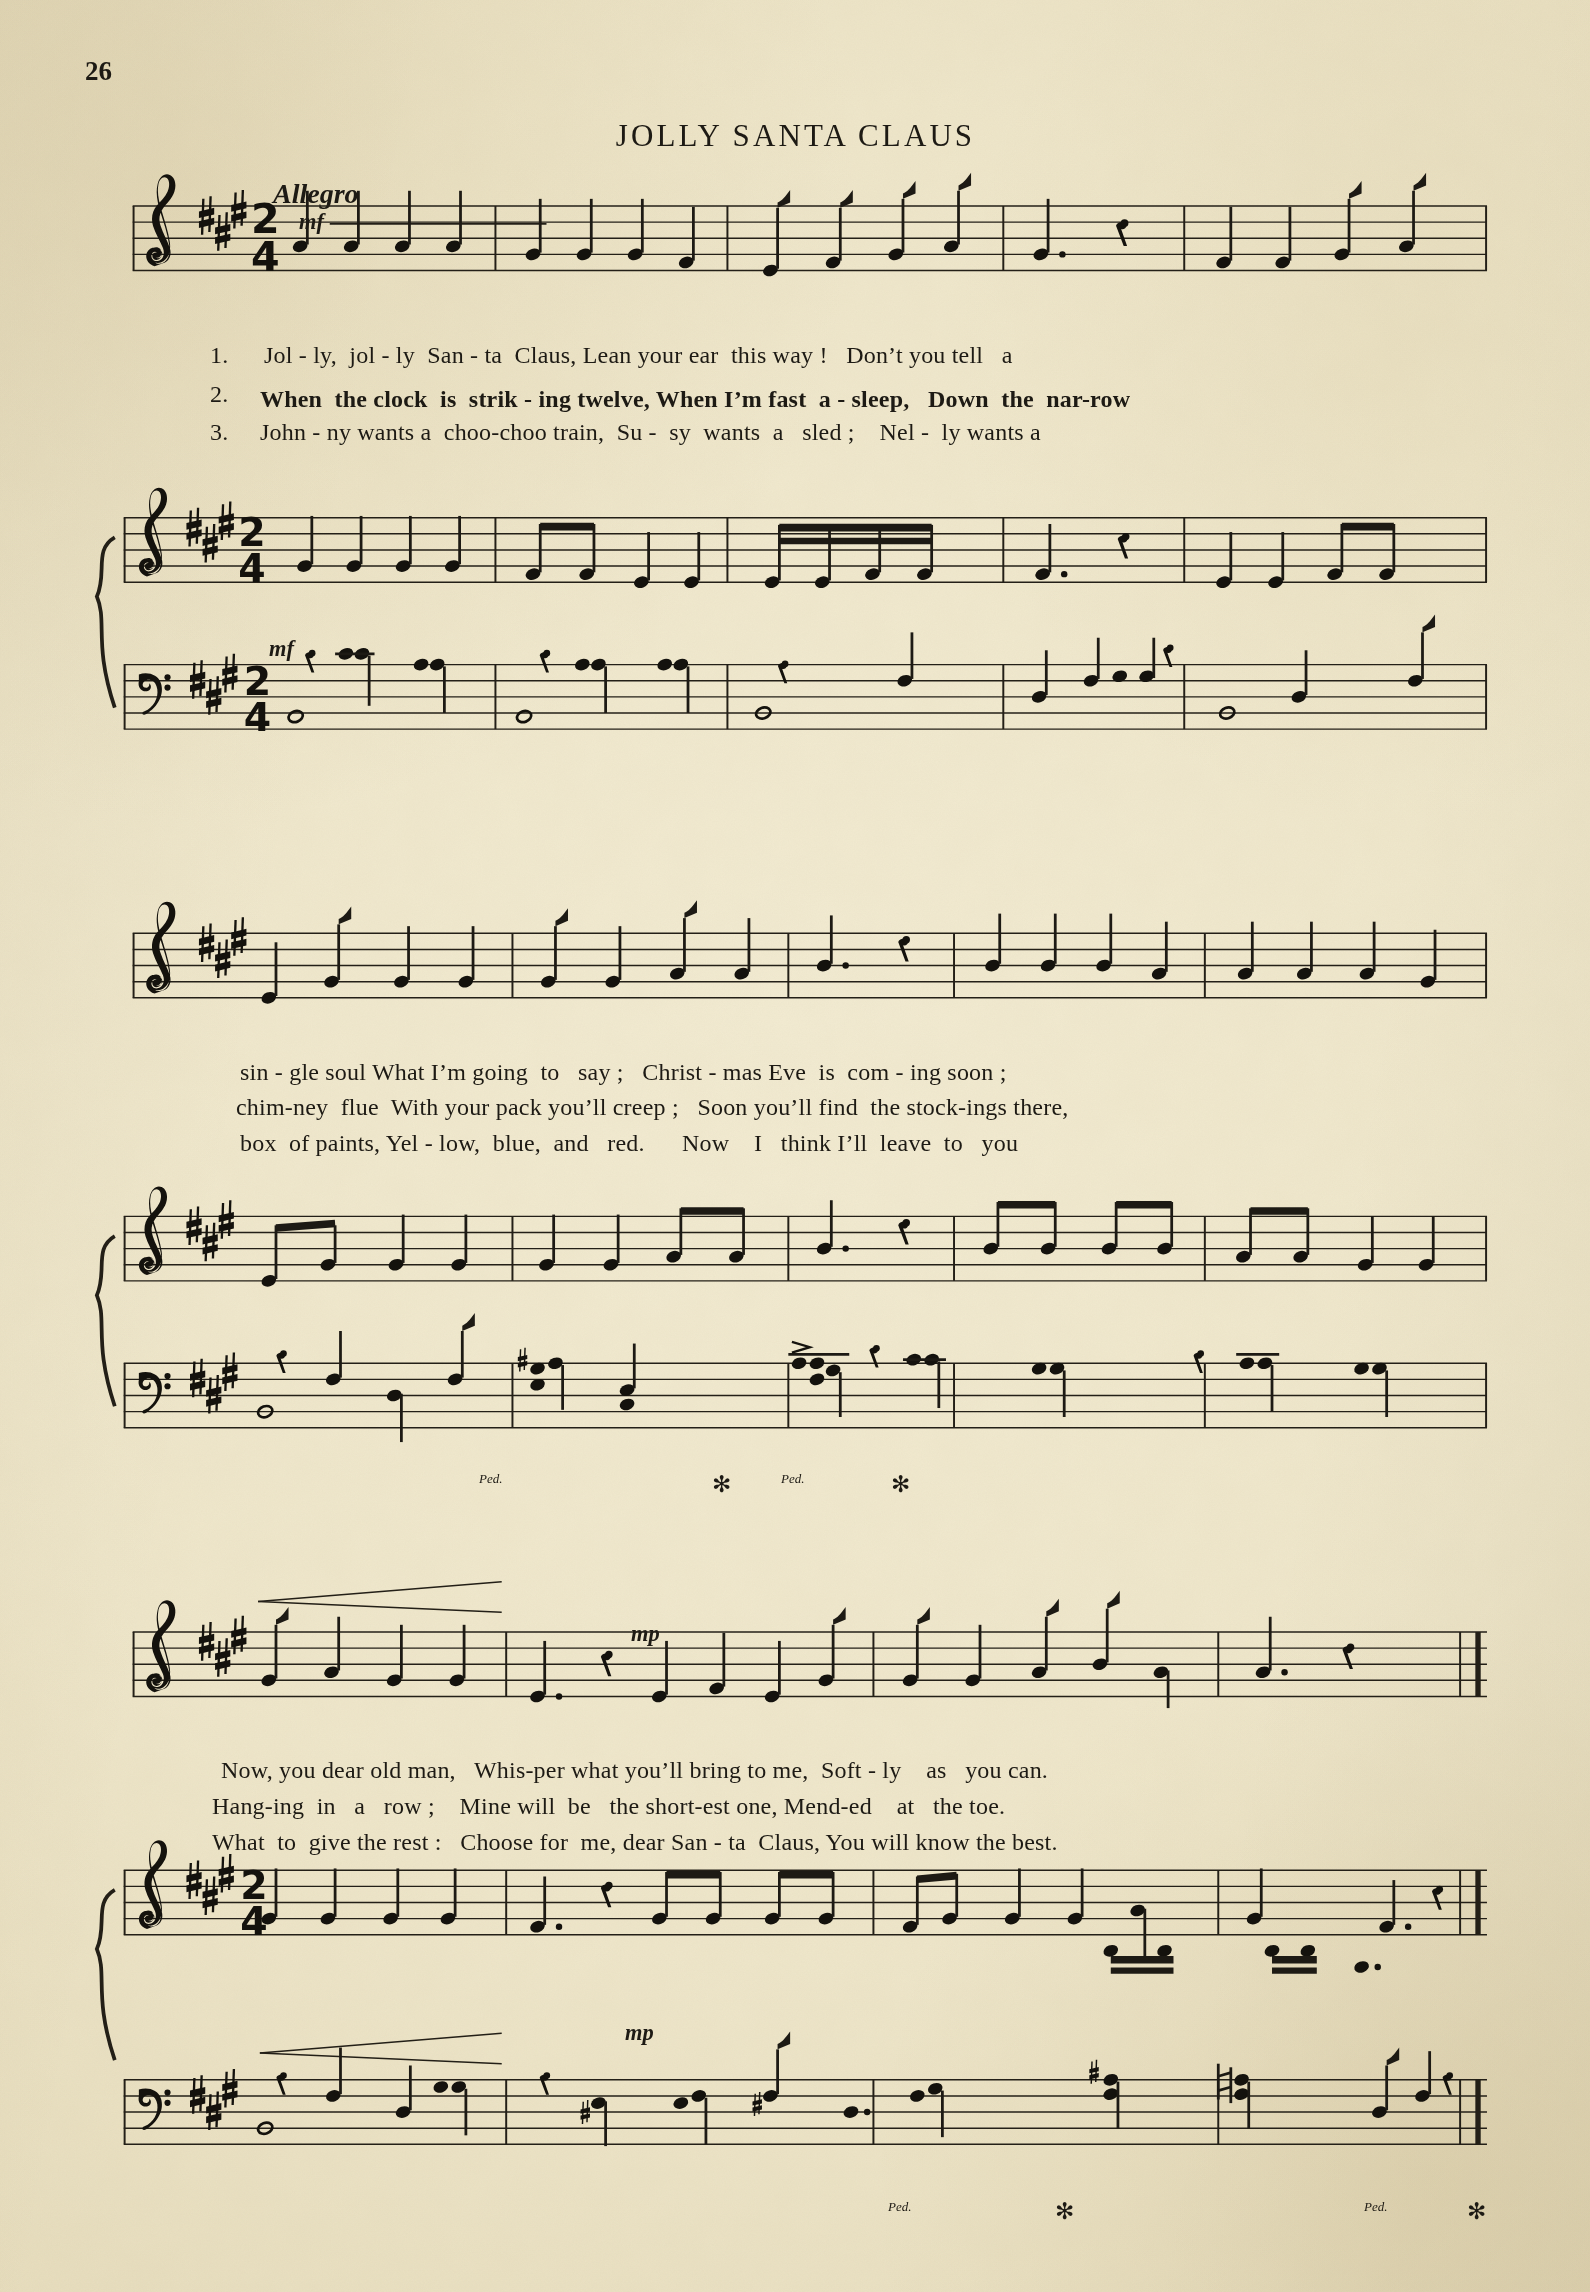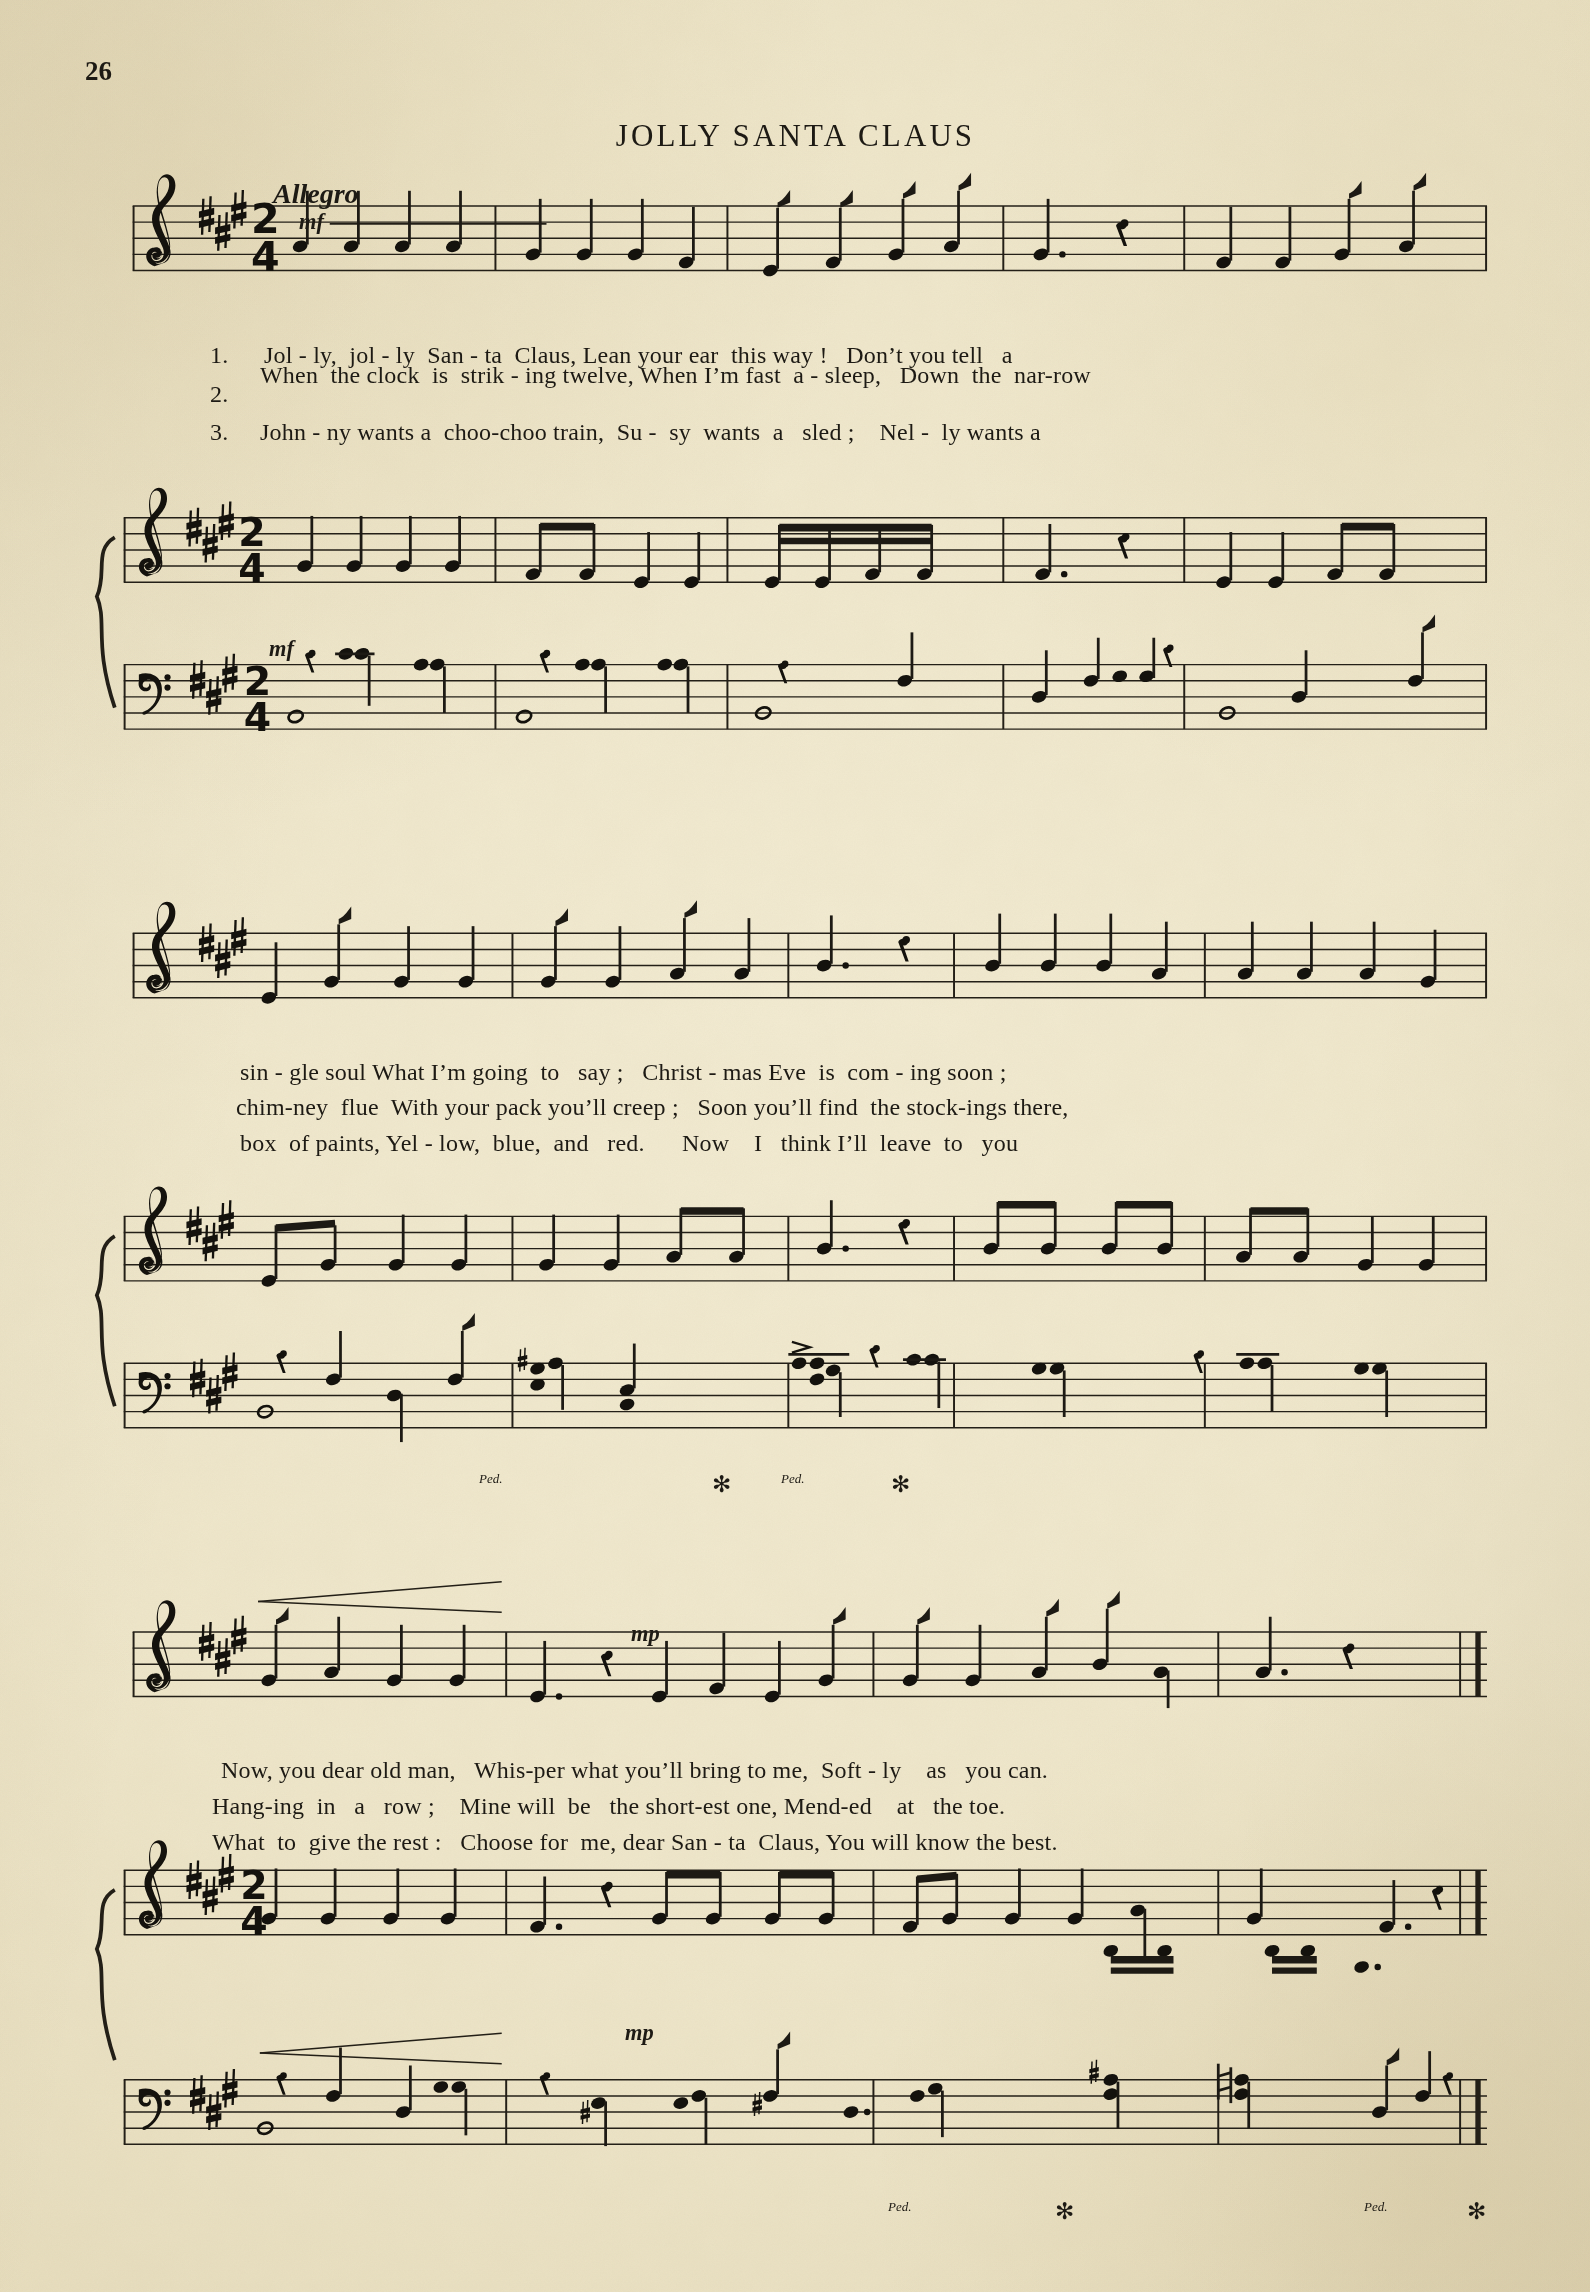--- a/index.html
+++ b/index.html
@@ -114,21 +114,21 @@
   <div id="tempo" class="ink">Allegro</div>
 
   <div class="dyn ink" style="left:299px; top:209px;">mf</div>
   <div class="dyn ink" style="left:269px; top:636px;">mf</div>
   <div class="dyn ink" style="left:631px; top:1621px;">mp</div>
   <div class="dyn ink" style="left:625px; top:2020px;">mp</div>
 
   <div class="lyric-line ink" style="left:210px; top:342px;">1.</div>
   <div class="lyric-line ink" style="left:264px; top:342px;">Jol - ly,  jol - ly  San - ta  Claus, Lean your ear  this way !   Don’t you tell   a</div>
   <div class="lyric-line ink" style="left:210px; top:381px;">2.</div>
-  <div class="lyric-line ink" style="left:260px; top:362px;">When  the clock  is  strik - ing twelve, When I’m fast  a - sleep,   Down  the  nar-row</div>
+  <div class="lyric-line ink" style="left:260px; top:386px;font-weight:bold;">When  the clock  is  strik - ing twelve, When I’m fast  a - sleep,   Down  the  nar-row</div>
   <div class="lyric-line ink" style="left:210px; top:419px;">3.</div>
   <div class="lyric-line ink" style="left:260px; top:419px;">John - ny wants a  choo-choo train,  Su -  sy  wants  a   sled ;    Nel -  ly wants a</div>
 
   <div class="lyric-line ink" style="left:240px; top:1059px;">sin - gle soul What I’m going  to   say ;   Christ - mas Eve  is  com - ing soon ;</div>
   <div class="lyric-line ink" style="left:236px; top:1094px;">chim-ney  flue  With your pack you’ll creep ;   Soon you’ll find  the stock-ings there,</div>
   <div class="lyric-line ink" style="left:240px; top:1130px;text-align:right;">box  of paints, Yel - low,  blue,  and   red.      Now    I   think I’ll  leave  to   you</div>
 
   <div class="lyric-line ink" style="left:221px; top:1757px;">Now, you dear old man,   Whis-per what you’ll bring to me,  Soft - ly    as   you can.</div>
   <div class="lyric-line ink" style="left:212px; top:1793px;">Hang-ing  in   a   row ;    Mine will  be   the short-est one, Mend-ed    at   the toe.</div>
   <div class="lyric-line ink" style="left:212px; top:1829px;">What  to  give the rest :   Choose for  me, dear San - ta  Claus, You will know the best.</div>

